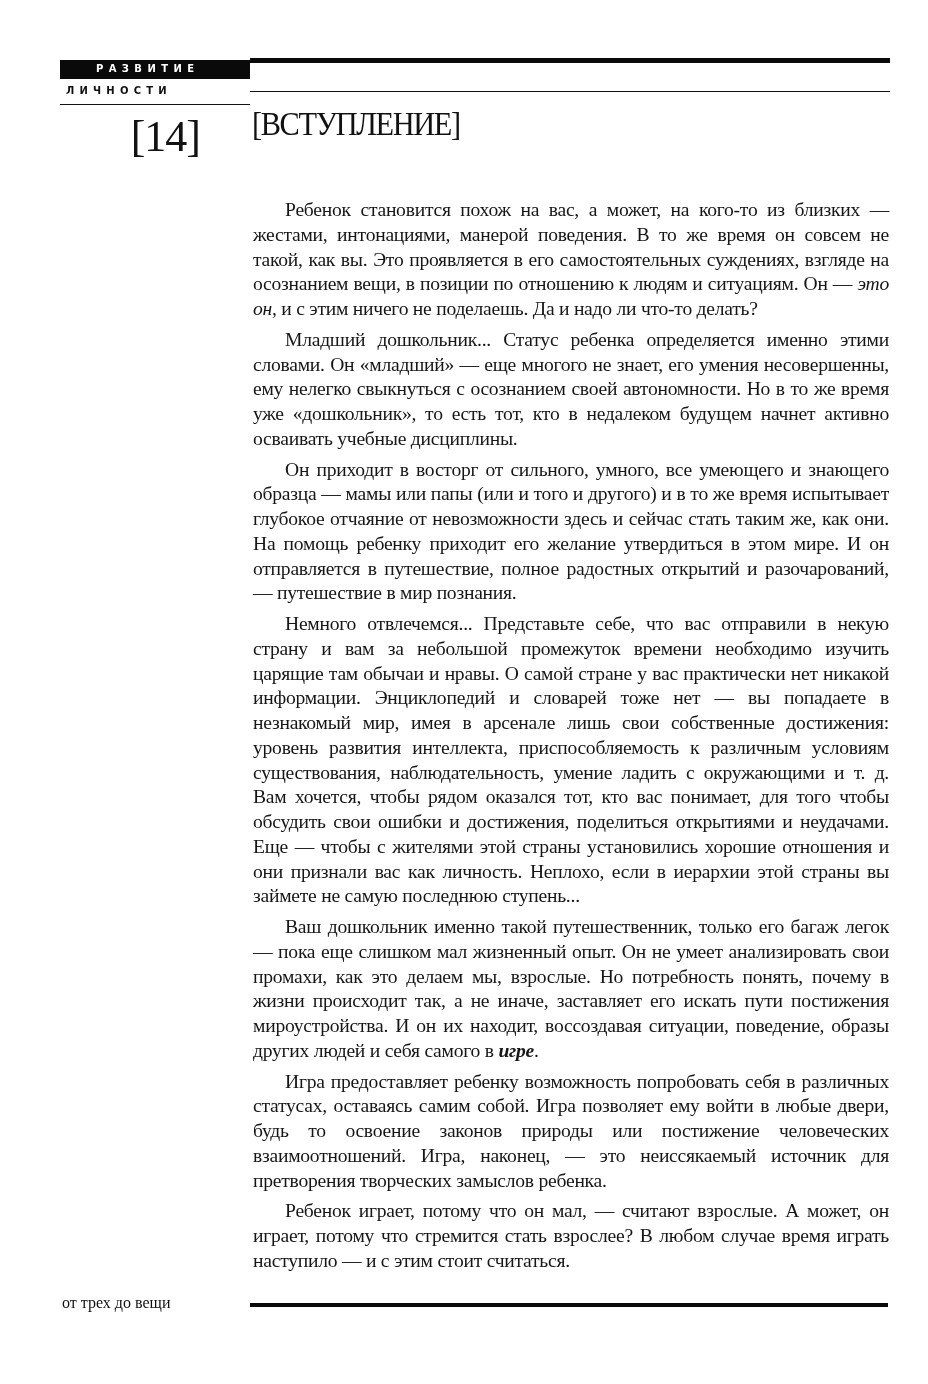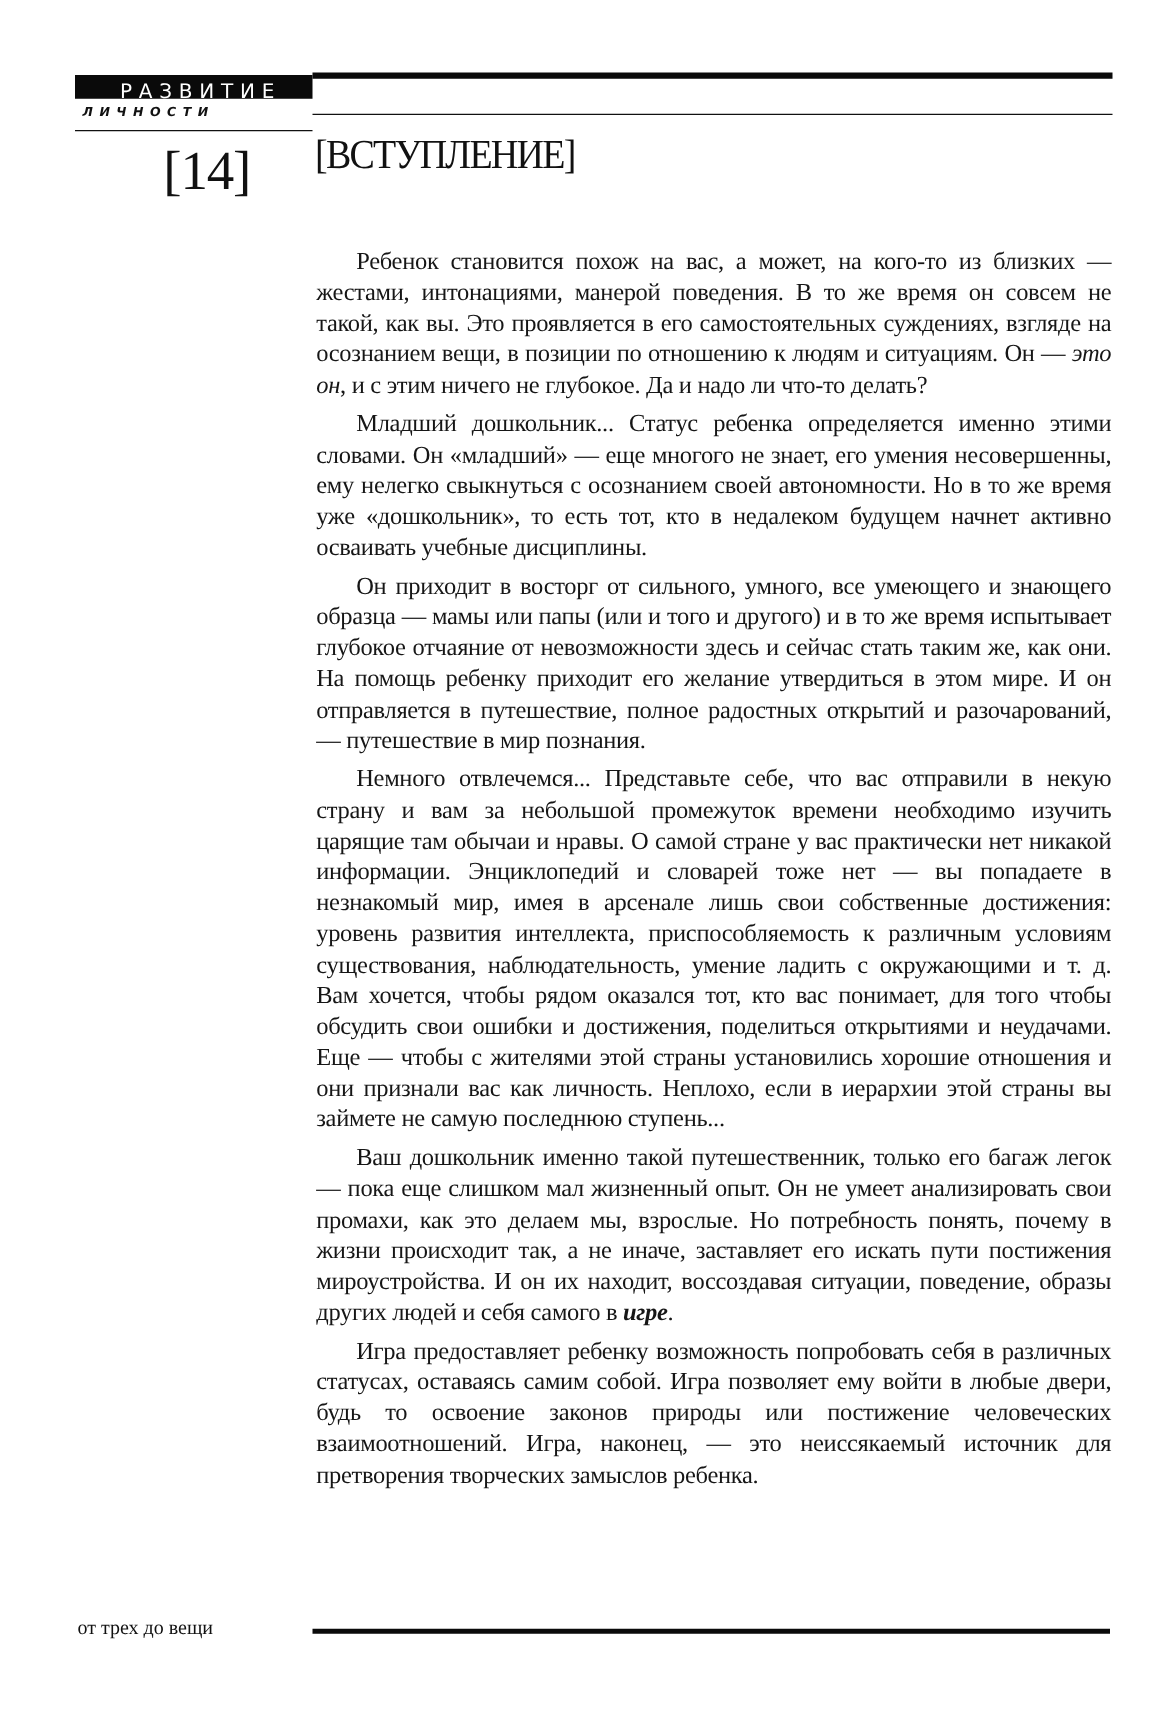--- a/index.html
+++ b/index.html
@@ -2,24 +2,24 @@
 <html><head>
 <meta charset="utf-8">
 <style>
   html, body { margin: 0; padding: 0; background: #ffffff; }
   body { width: 928px; height: 1384px; position: relative; overflow: hidden;
          font-family: "Liberation Serif", "DejaVu Serif", serif; color: #111; }
 
   .section-bar { position: absolute; left: 60px; top: 60px; width: 190px; height: 19px;
                  background: #0a0a0a; }
   .section-bar span { position: absolute; left: 8px; top: 3px; color: #fff;
-                      font-family: "DejaVu Sans", sans-serif; font-weight: normal;
-                      font-size: 16px; letter-spacing: 5.4px; padding-left: 28px; }
+                      font-family: "DejaVu Sans", sans-serif; font-weight: bold;
+                      font-size: 10px; letter-spacing: 5.4px; padding-left: 28px; }
   .section-sub { position: absolute; left: 66px; top: 85px; font-family: "DejaVu Sans", sans-serif;
-                 font-weight: bold; font-size: 10px; letter-spacing: 5.2px; color: #111; font-style: italic; }
+                 font-weight: bold; font-size: 10px; letter-spacing: 5.2px; color: #111; }
   .side-rule { position: absolute; left: 60px; top: 104px; width: 190px; height: 1px; background: #111; }
   .page-num { position: absolute; left: 60px; top: 112px; width: 140px; text-align: right;
               font-size: 44px; line-height: 50px; color: #111; letter-spacing: -1px; }
 
   .top-rule-thick { position: absolute; left: 250px; top: 58px; width: 640px; height: 5px; background: #0a0a0a; }
   .top-rule-thin { position: absolute; left: 250px; top: 91px; width: 640px; height: 1px; background: #111; }
   .chapter-title { position: absolute; left: 252px; top: 104px; font-size: 33px; line-height: 40px;
                    letter-spacing: -1.5px; color: #111; transform: scaleX(0.92); transform-origin: left top; }
 
   .body-text { position: absolute; left: 253px; top: 198px; width: 636px;
@@ -41,22 +41,23 @@
 </div>
 <div class="section-sub">ЛИЧНОСТИ</div>
 <div class="side-rule"></div>
 <div class="page-num">[14]</div>
 
 <div class="top-rule-thick"></div>
 <div class="top-rule-thin"></div>
 <div class="chapter-title">[ВСТУПЛЕНИЕ]</div>
 
 <div class="body-text">
-  <p><span>Ребенок становится похож на вас, а может, на кого-то из близких — жестами, интонациями, манерой поведения. В то же время он совсем не такой, как вы. Это проявляется в его самостоятельных суждениях, взгляде на осознанием вещи, в позиции по отношению к людям и ситуациям. Он — </span><em>это он</em><span>, и с этим ничего не глубокое. Да и надо ли что-то делать?</span></p>
+  <p><span>Ребенок становится похож на вас, а может, на кого-то из близких — жестами, интонациями, манерой поведения. В то же время он совсем не такой, как вы. Это проявляется в его самостоятельных суждениях, взгляде на осознанием вещи, в позиции по отношению к людям и ситуациям. Он — </span><em>это он</em><span>, и с этим ничего не поделаешь. Да и надо ли что-то делать?</span></p>
   <p>Младший дошкольник... Статус ребенка определяется именно этими словами. Он «младший» — еще многого не знает, его умения несовершенны, ему нелегко свыкнуться с осознанием своей автономности. Но в то же время уже «дошкольник», то есть тот, кто в недалеком будущем начнет активно осваивать учебные дисциплины.</p>
   <p>Он приходит в восторг от сильного, умного, все умеющего и знающего образца — мамы или папы (или и того и другого) и в то же время испытывает глубокое отчаяние от невозможности здесь и сейчас стать таким же, как они. На помощь ребенку приходит его желание утвердиться в этом мире. И он отправляется в путешествие, полное радостных открытий и разочарований, — путешествие в мир познания.</p>
   <p>Немного отвлечемся... Представьте себе, что вас отправили в некую страну и вам за небольшой промежуток времени необходимо изучить царящие там обычаи и нравы. О самой стране у вас практически нет никакой информации. Энциклопедий и словарей тоже нет — вы попадаете в незнакомый мир, имея в арсенале лишь свои собственные достижения: уровень развития интеллекта, приспособляемость к различным условиям существования, наблюдательность, умение ладить с окружающими и т. д. Вам хочется, чтобы рядом оказался тот, кто вас понимает, для того чтобы обсудить свои ошибки и достижения, поделиться открытиями и неудачами. Еще — чтобы с жителями этой страны установились хорошие отношения и они признали вас как личность. Неплохо, если в иерархии этой страны вы займете не самую последнюю ступень...</p>
   <p><span>Ваш дошкольник именно такой путешественник, только его багаж легок — пока еще слишком мал жизненный опыт. Он не умеет анализировать свои промахи, как это делаем мы, взрослые. Но потребность понять, почему в жизни происходит так, а не иначе, заставляет его искать пути постижения мироустройства. И он их находит, воссоздавая ситуации, поведение, образы других людей и себя самого в </span><b>игре</b><span>.</span></p>
   <p>Игра предоставляет ребенку возможность попробовать себя в различных статусах, оставаясь самим собой. Игра позволяет ему войти в любые двери, будь то освоение законов природы или постижение человеческих взаимоотношений. Игра, наконец, — это неиссякаемый источник для претворения творческих замыслов ребенка.</p>
+  <p>Ребенок играет, потому что он мал, — считают взрослые. А может, он играет, потому что стремится стать взрослее? В любом случае время играть наступило — и с этим стоит считаться.</p>
 </div>
 
 <div class="bottom-rule"></div>
 <div class="footer-text">от трех до вещи</div>
 
 </body></html>

